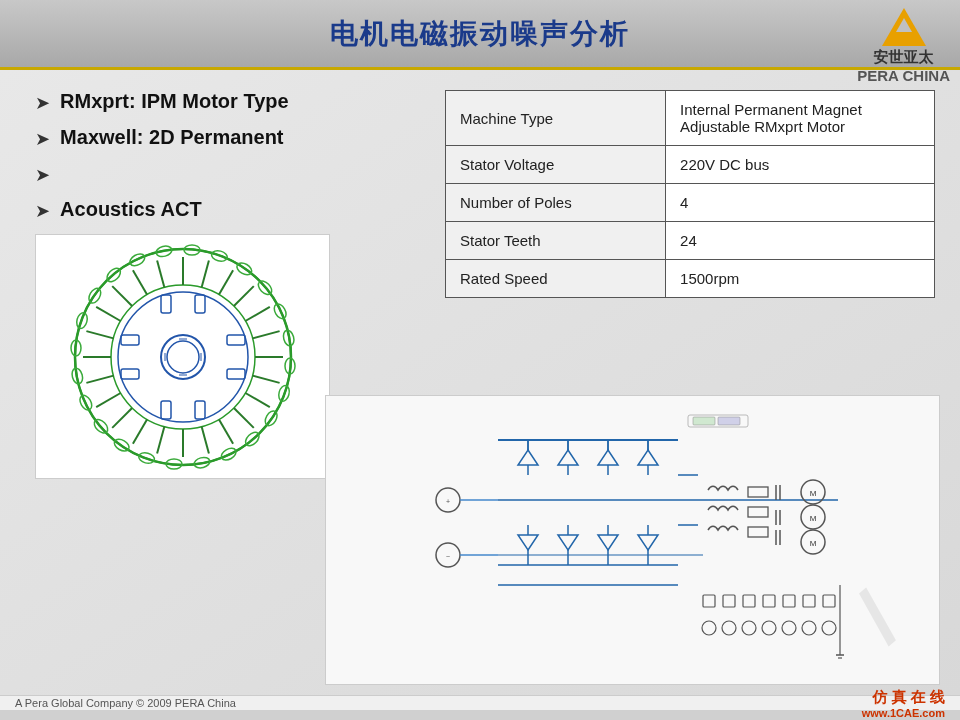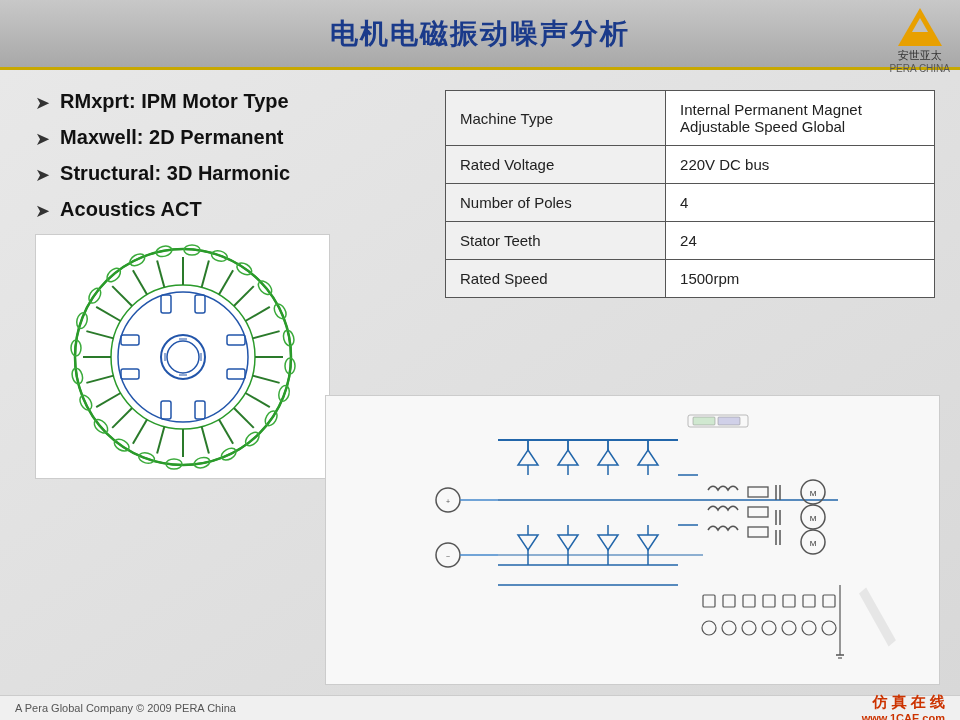--- a/index.html
+++ b/index.html
@@ -50,27 +50,28 @@
       position: absolute;
       width: 0;
       height: 0;
       border-left: 8px solid transparent;
       border-right: 8px solid transparent;
       border-bottom: 14px solid #c0c0c0;
       bottom: -24px;
       left: -8px;
     }
     .logo-text {
-      font-size: 11px;
+      font-size: 15px;
       color: #333;
-      font-weight: normal;
+      font-weight: bold;
     }
     .logo-sub {
-      font-size: 10px;
+      font-size: 15px;
       color: #555;
+      font-weight: bold;
     }
 
     
     #main {
       width: 960px;
       height: 625px;
       background: linear-gradient(to bottom right, #e8e8e8, #d8d8d8);
       display: flex;
       flex-direction: column;
       padding: 10px 20px;
@@ -163,21 +164,21 @@
       display: flex;
       align-items: center;
       justify-content: center;
       position: relative;
       overflow: hidden;
     }
 
     
     #footer {
       width: 960px;
-      height: 25px;
+      height: 15px;
       background: #f0f0f0;
       border-top: 1px solid #ccc;
       display: flex;
       align-items: center;
       justify-content: space-between;
       padding: 0 15px;
     }
     #footer-left {
       font-size: 11px;
       color: #555;
@@ -226,21 +227,20 @@
       <div class="bullet-item">
         <span class="bullet-arrow">➤</span>
         <span class="bullet-text">RMxprt: IPM Motor Type</span>
       </div>
       <div class="bullet-item">
         <span class="bullet-arrow">➤</span>
         <span class="bullet-text">Maxwell: 2D Permanent</span>
       </div>
       <div class="bullet-item">
         <span class="bullet-arrow">➤</span>
-        <span class="bullet-text">Structural: 3D Harmonic</span>
       </div>
       <div class="bullet-item">
         <span class="bullet-arrow">➤</span>
         <span class="bullet-text">Acoustics ACT</span>
       </div>
 
       <div id="motor-diagram">
         <svg class="motor-svg" viewBox="0 0 260 230" xmlns="http://www.w3.org/2000/svg">
 
           <circle cx="130" cy="115" r="108" fill="none" stroke="#2a9a2a" stroke-width="2"></circle>
@@ -329,24 +329,24 @@
           </g>
         </svg>
       </div>
     </div>
 
     <div id="right-panel">
       <table class="spec-table">
         <tbody id="spec-table-body">
         <tr>
               <td>Machine Type</td>
-              <td>Internal Permanent Magnet Adjustable Speed Global</td>
+              <td>Internal Permanent Magnet Adjustable RMxprt Motor</td>
             </tr>
             <tr>
-              <td>Rated Voltage</td>
+              <td>Stator Voltage</td>
               <td>220V DC bus</td>
             </tr>
             <tr>
               <td>Number of Poles</td>
               <td>4</td>
             </tr>
             <tr>
               <td>Stator Teeth</td>
               <td>24</td>
             </tr>

